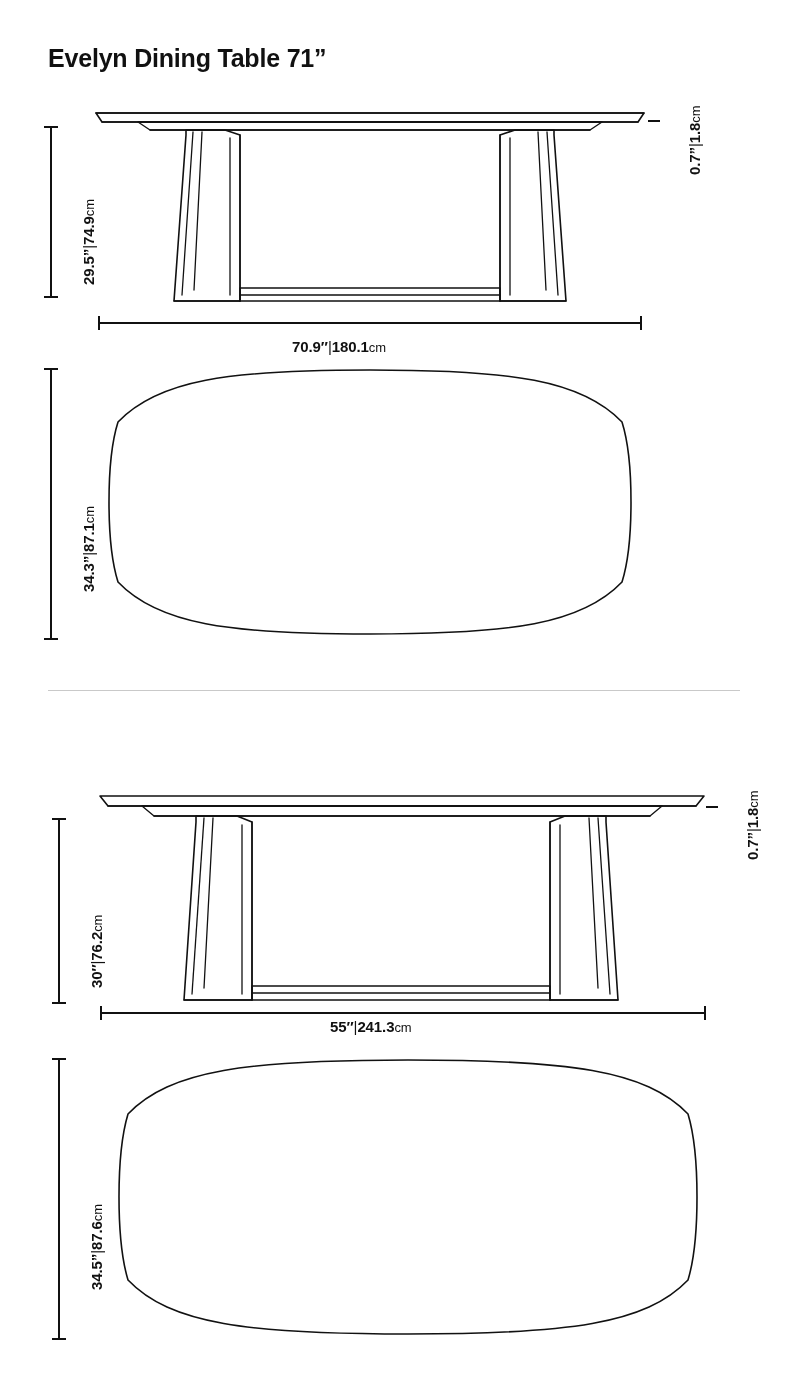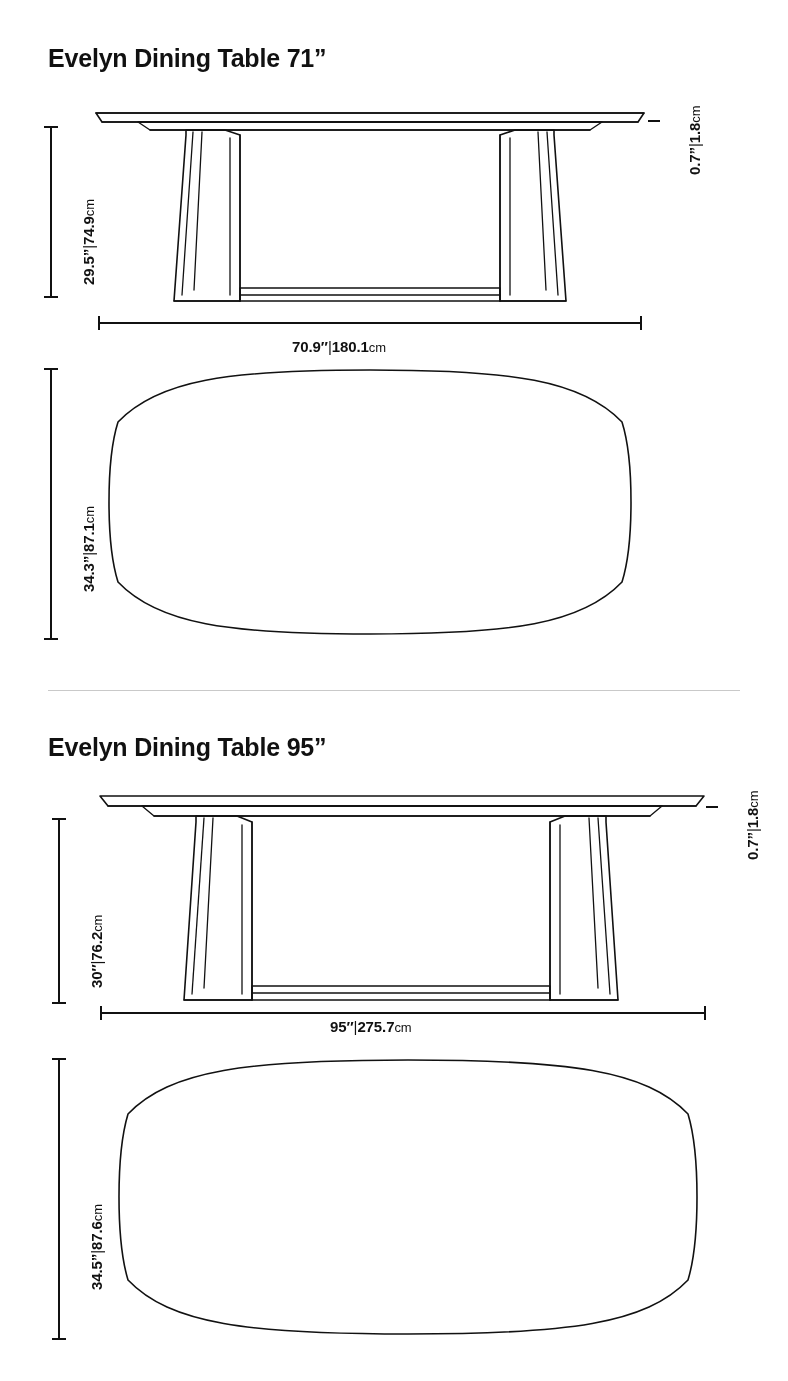--- a/index.html
+++ b/index.html
@@ -161,21 +161,20 @@
     <div class="dim-label vertical" style="left:80px;top:592px;">
       <span>34.3”</span><span class="sep">|</span><span>87.1</span><span class="unit">cm</span>
     </div>
 
   </div>
 
   <div class="divider" style="top:690px;"></div>
 
   <div class="section" style="top:690px;height:691px;">
 
-    <div class="section-title" style="left:48px;top:43px;">Evelyn Dining Table 95”</div>
 
     <svg class="draw" style="left:92px;top:100px;" width="620" height="220" viewBox="0 0 620 220">
 
       <path d="M8 6 L612 6 L604 16 L16 16 Z"></path>
       <path class="thin" d="M16 16 L604 16"></path>
 
       <path class="thin" d="M50 16 L570 16 L558 26 L62 26 Z"></path>
       <path class="thin" d="M62 26 L558 26"></path>
 
       <path d="M104 26 L104 32 L92 210 L160 210 L160 32 L145 26 Z"></path>
@@ -205,21 +204,21 @@
 
     <div class="tick" style="left:706px;top:116px;width:12px;height:2px;"></div>
     <div class="dim-label vertical" style="left:744px;top:170px;">
       <span>0.7”</span><span class="sep">|</span><span>1.8</span><span class="unit">cm</span>
     </div>
 
     <div class="rule rule-h" style="left:100px;top:322px;width:606px;"></div>
     <div class="tick" style="left:100px;top:316px;width:2px;height:14px;"></div>
     <div class="tick" style="left:704px;top:316px;width:2px;height:14px;"></div>
     <div class="dim-label" style="left:330px;top:328px;">
-      <span>95″</span><span class="sep">|</span><span>275.7</span><span class="unit">cm</span>
+      <span>55″</span><span class="sep">|</span><span>241.3</span><span class="unit">cm</span>
     </div>
 
     <svg class="draw" style="left:106px;top:362px;" width="620" height="290" viewBox="0 0 620 290">
       <path d="M22 62 C64 18, 142 8, 302 8 C462 8, 540 18, 582 62
                C594 102, 594 188, 582 228
                C540 272, 462 282, 302 282 C142 282, 64 272, 22 228
                C10 188, 10 102, 22 62 Z"></path>
     </svg>
 
     <div class="rule rule-v" style="left:58px;top:368px;height:282px;"></div>

